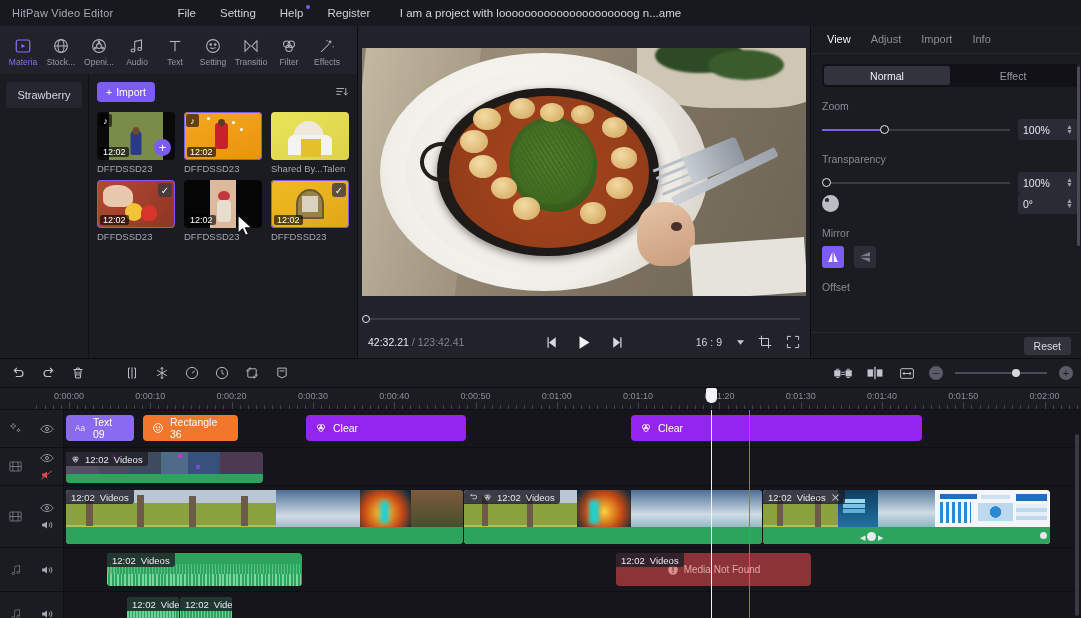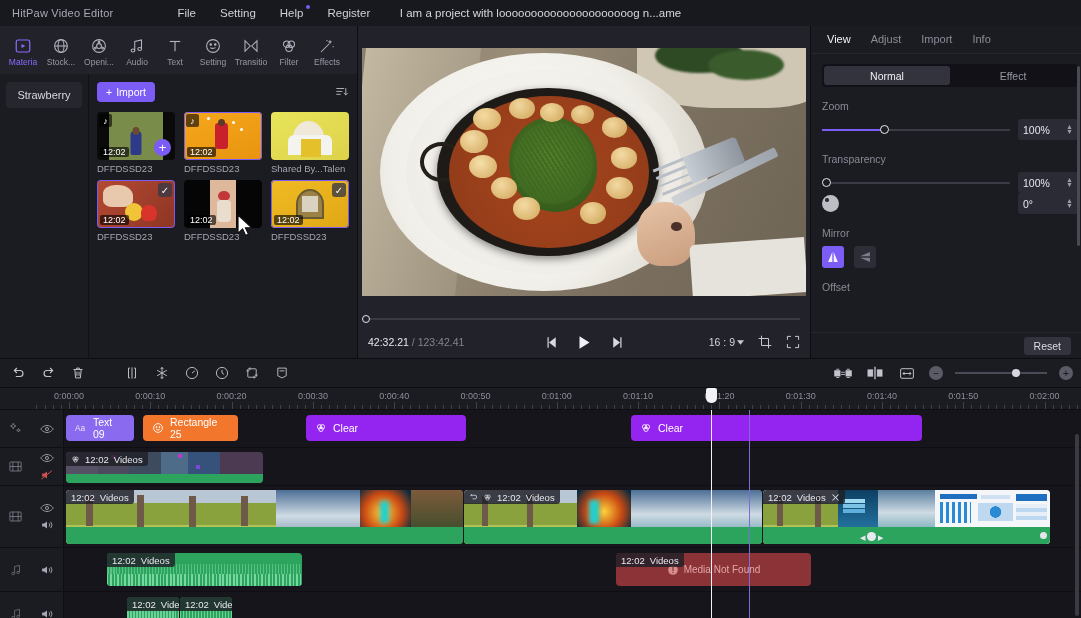--- a/index.html
+++ b/index.html
@@ -81,21 +81,21 @@
   .pv-knob{ width:8px;height:8px;border-radius:50%;border:1.4px solid #e6e6ee;
             background:#22222b; position:absolute; left:4px; cursor:pointer;}
   .pv-bar{ height:32px; display:flex; align-items:center; padding:0 10px;
            position:relative; color:#c9c9d2;}
   .time{ font-size:10.5px; color:#e7e7ef; }
   .time .tot{ color:#84848f; }
   .transport{ position:absolute; left:0;right:0; display:flex; justify-content:center;
               gap:16px; align-items:center; pointer-events:none;}
   .transport > *{ pointer-events:auto; cursor:pointer; }
   .pv-right{ margin-left:auto; display:flex; align-items:center; gap:14px;}
-  .ratio{ font-size:10.5px; color:#d4d4dc; display:flex; align-items:center; gap:2px;
+  .ratio{ font-size:10.5px; color:#d4d4dc; display:flex; align-items:center; gap:15px;
           cursor:pointer;}
 
   
   .right{ width:271px; background:#1b1b22; border-left:1px solid #0d0d11;
           display:flex; flex-direction:column; position:relative;}
   .rtabs{ height:28px; display:flex; align-items:center; gap:20px; padding:0 16px;
           border-bottom:1px solid #26262f;}
   .rtab{ font-size:11px; color:#8c8c98; cursor:pointer; padding-bottom:2px;}
   .rtab.active{ color:#f2f2f7; }
   .rbody{ flex:1; padding:10px 3px 0 11px; overflow:hidden; position:relative;}
@@ -824,21 +824,21 @@
           </div>
           <div class="clip ovl" style="left:79px;width:95px;top:5px;background:#f2762c;">
             <span>
               <svg width="12" height="12" viewBox="0 0 20 20" fill="none" stroke="#fff" stroke-width="1.5">
                   <circle cx="10" cy="10" r="7.3"></circle>
                   <circle cx="7.5" cy="8.5" r=".9" fill="#fff"></circle>
                   <circle cx="12.5" cy="8.5" r=".9" fill="#fff"></circle>
                   <path d="M7 12.5c1 1 5 1 6 0"></path>
                 </svg>
             </span>
-            <span>Rectangle 25</span>
+            <span>Rectangle 36</span>
           </div>
           <div class="clip ovl" style="left:242px;width:160px;top:5px;background:#9425f0;">
             <span>
               <svg width="12" height="12" viewBox="0 0 20 20" fill="none" stroke="#fff" stroke-width="1.4">
                   <circle cx="7.6" cy="8" r="3.6"></circle>
                   <circle cx="12.4" cy="8" r="3.6"></circle>
                   <circle cx="10" cy="12.2" r="3.6"></circle>
                 </svg>
             </span>
             <span>Clear</span>

